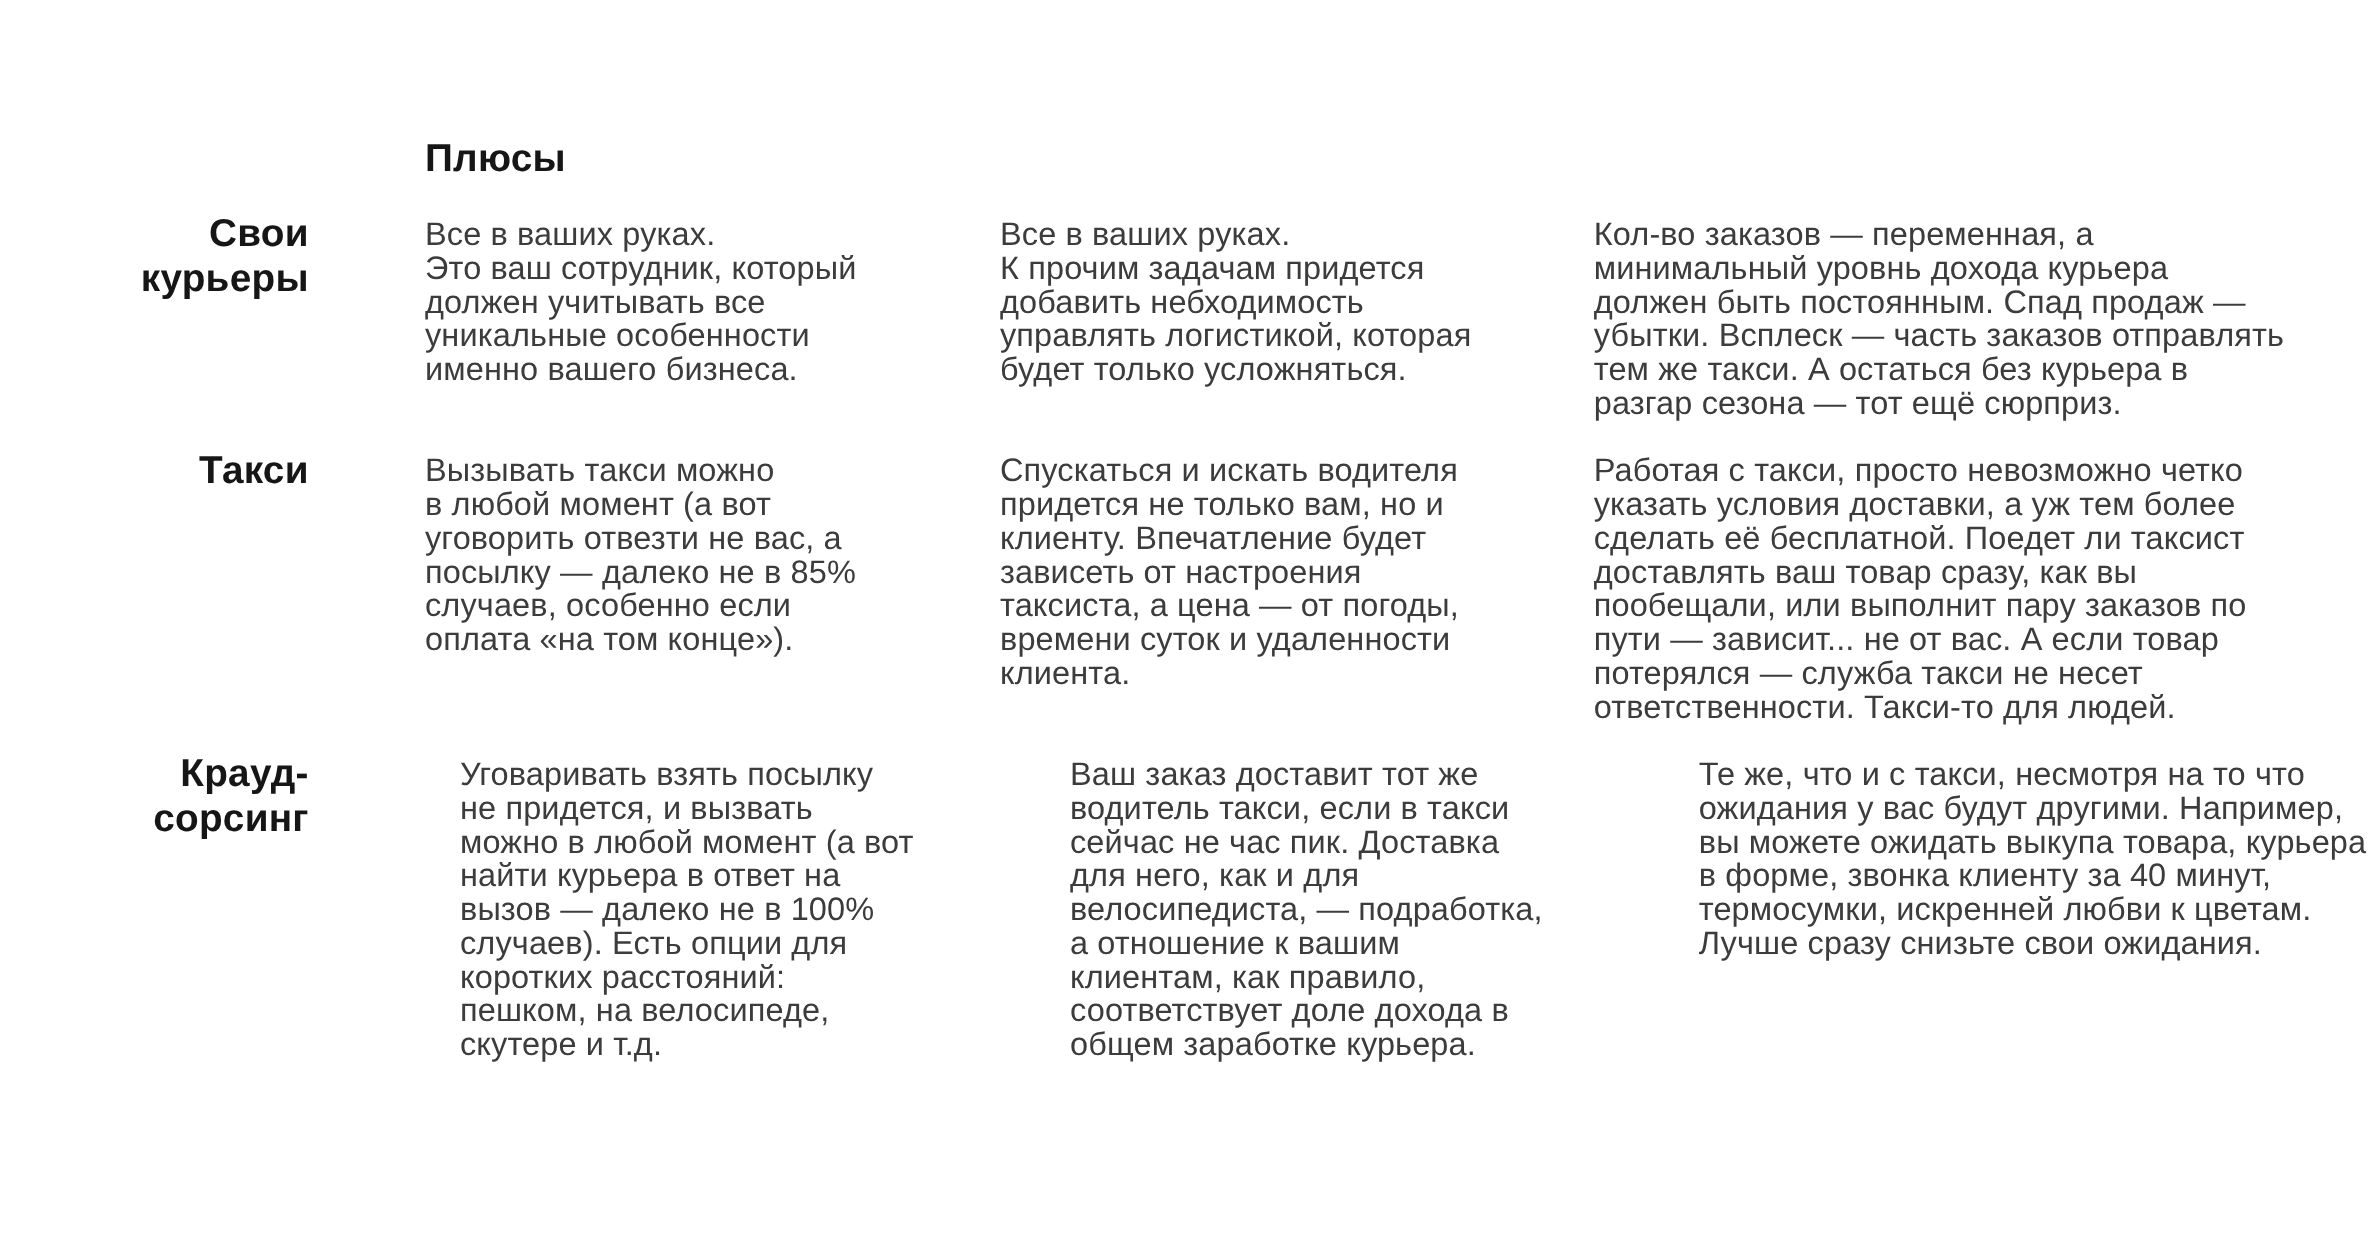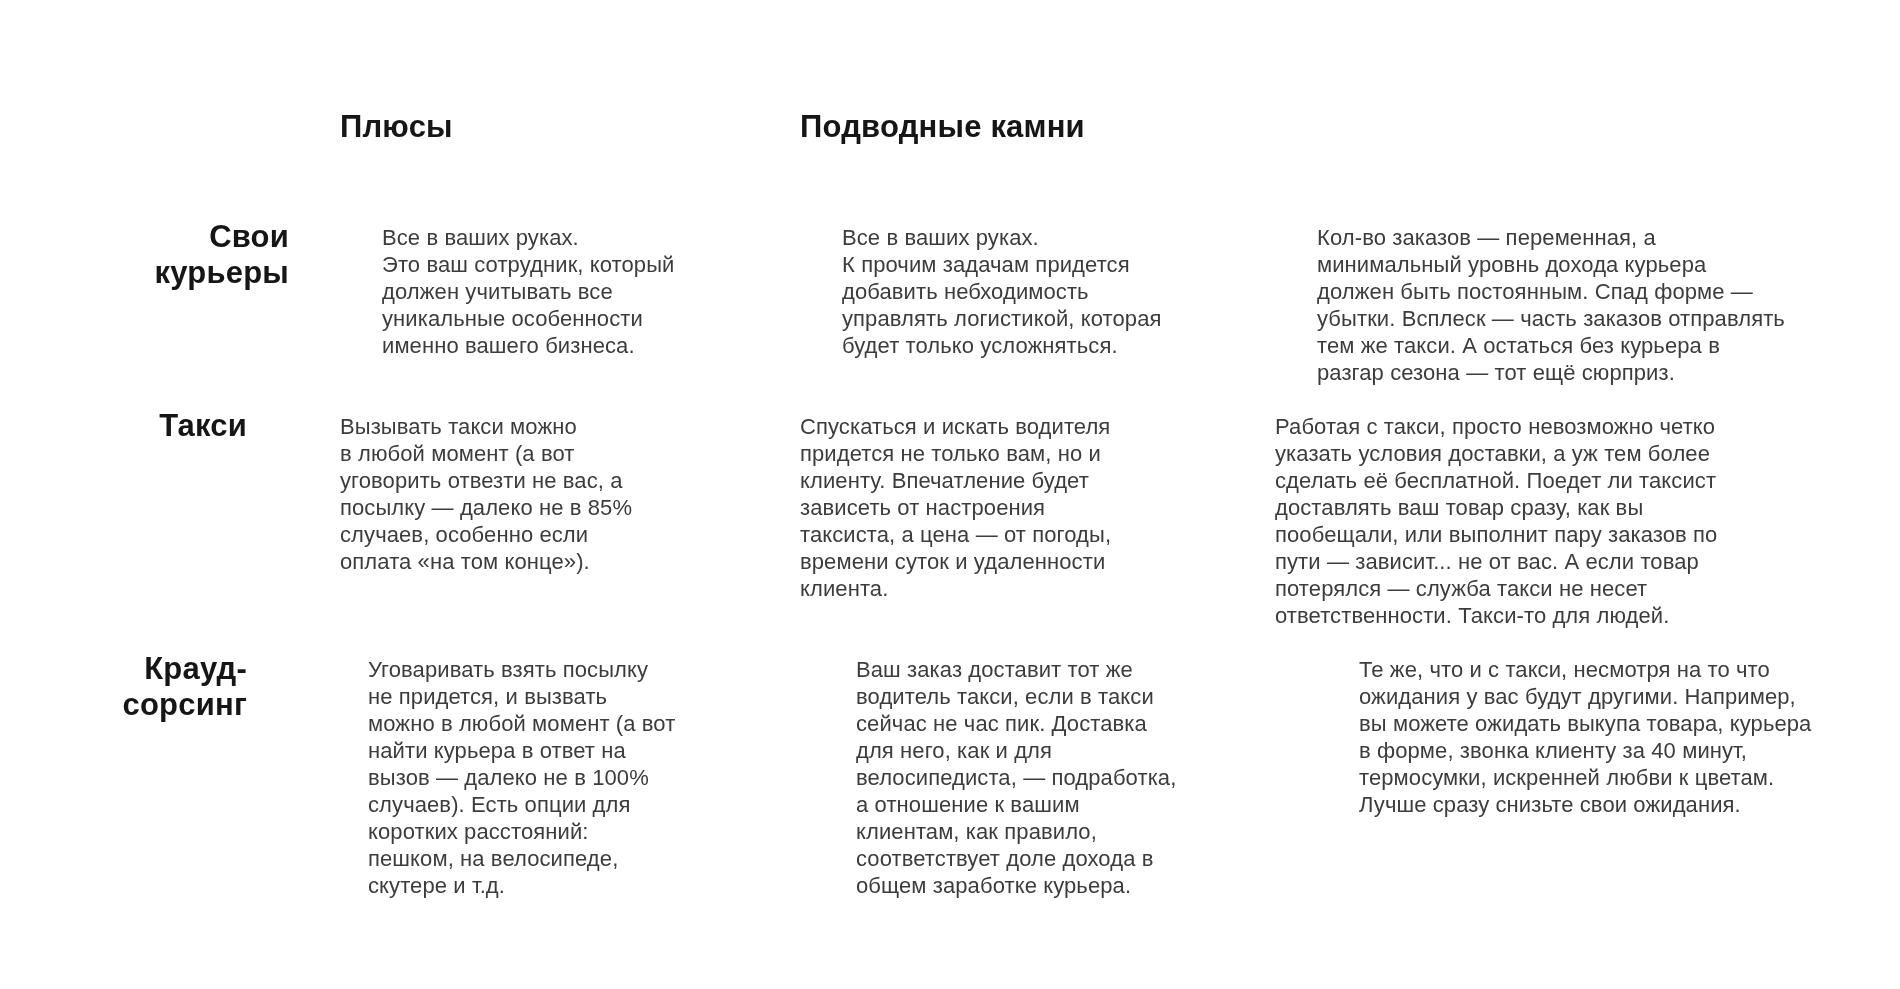--- a/index.html
+++ b/index.html
@@ -33,57 +33,56 @@
     padding-right: 93px;
     font-weight: bold;
     font-size: 31px;
     line-height: 36px;
     color: #161616;
     white-space: pre-line;
     margin-top: -5px;
     letter-spacing: 0.2px;
   }
   .body-cell {
-    font-size: 22px;
+    font-size: 26px;
     line-height: 27px;
     color: #3c3c3c;
     white-space: pre-line;
     letter-spacing: 0.1px;
   }
-  .row-1 { margin-top: 78px; padding-left: 42px; }
+  .row-1 { margin-top: 28px; }
   .row-2 { margin-top: 27px; }
   .row-3 { margin-top: 27px; gap: 28px; }
 </style>
 </head>
 <body>
 
 <div class="sheet">
 
   <div class="grid">
     <div class="label-cell"></div>
     <div class="head">Плюсы</div>
-    <div class="head">Подводные камни</div>
   </div>
 
   <div class="grid row-1">
     <div class="label-cell">Свои
 курьеры</div>
     <div class="body-cell">Все в ваших руках.
 Это ваш сотрудник, который
 должен учитывать все
 уникальные особенности
 именно вашего бизнеса.</div>
     <div class="body-cell">Все в ваших руках.
 К прочим задачам придется
 добавить небходимость
 управлять логистикой, которая
 будет только усложняться.</div>
     <div class="body-cell">Кол-во заказов — переменная, а
 минимальный уровнь дохода курьера
-должен быть постоянным. Спад форме —
+должен быть постоянным. Спад продаж —
 убытки. Всплеск — часть заказов отправлять
 тем же такси. А остаться без курьера в
 разгар сезона — тот ещё сюрприз.</div>
   </div>
 
   <div class="grid row-2">
     <div class="label-cell">Такси</div>
     <div class="body-cell">Вызывать такси можно
 в любой момент (а вот
 уговорить отвезти не вас, а

